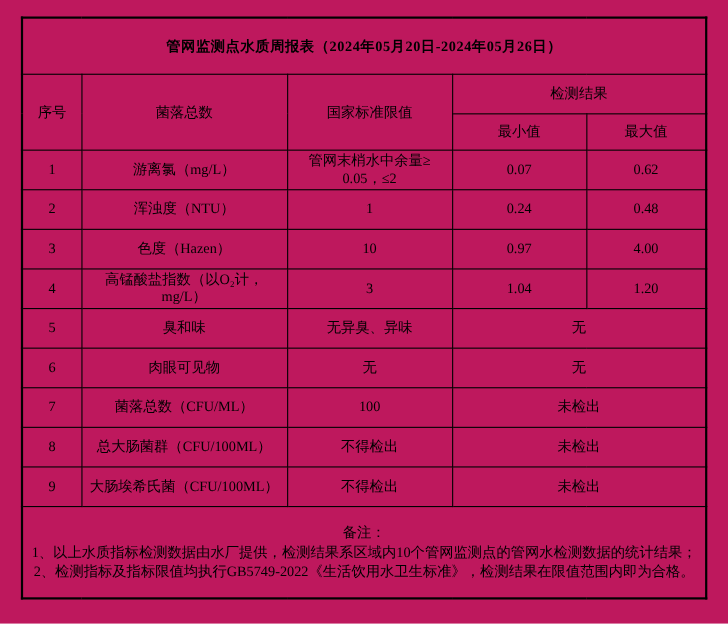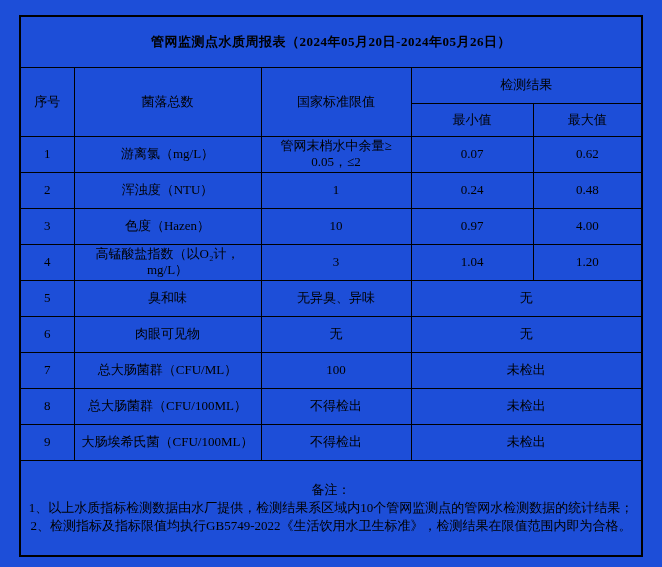--- a/index.html
+++ b/index.html
@@ -4,21 +4,21 @@
 <style>
   html, body {
     margin: 0;
     padding: 0;
     background: #ffffff;
   }
   .sheet {
     position: relative;
     width: 662px;
     height: 567px;
-    background: #1d4ed8;
+    background: #be185d;
     color: #000000;
     font-family: "Liberation Serif", "DejaVu Serif", serif;
     overflow: hidden;
   }
   table.report {
     position: absolute;
     left: 19px;
     top: 15px;
     width: 622px;
     border-collapse: collapse;
@@ -37,21 +37,21 @@
   tr.title-row { height: 51px; }
   td.title-cell {
     font-weight: bold;
     font-size: 15px;
     letter-spacing: 0.5px;
   }
   tr.header-top { height: 36px; }
   tr.header-sub { height: 33px; }
   tr.data-row  { height: 36px; }
   td.c-limit   { white-space: pre-line; }
-  tr.notes-row { height: 96px; }
+  tr.notes-row { height: 84px; }
   td.notes-cell {
     text-align: left;
     vertical-align: top;
     padding: 4px 5px;
   }
   td.notes-cell div {
     font-size: 13px;
     line-height: 18px;
     white-space: nowrap;
   }
@@ -121,21 +121,21 @@
       <td colspan="2">无</td>
     </tr>
     <tr class="data-row">
       <td>6</td>
       <td class="c-item">肉眼可见物</td>
       <td class="c-limit">无</td>
       <td colspan="2">无</td>
     </tr>
     <tr class="data-row">
       <td>7</td>
-      <td class="c-item">总大肠菌群（CFU/ML）</td>
+      <td class="c-item">菌落总数（CFU/ML）</td>
       <td class="c-limit">100</td>
       <td colspan="2">未检出</td>
     </tr>
     <tr class="data-row">
       <td>8</td>
       <td class="c-item">总大肠菌群（CFU/100ML）</td>
       <td class="c-limit">不得检出</td>
       <td colspan="2">未检出</td>
     </tr>
     <tr class="data-row">

